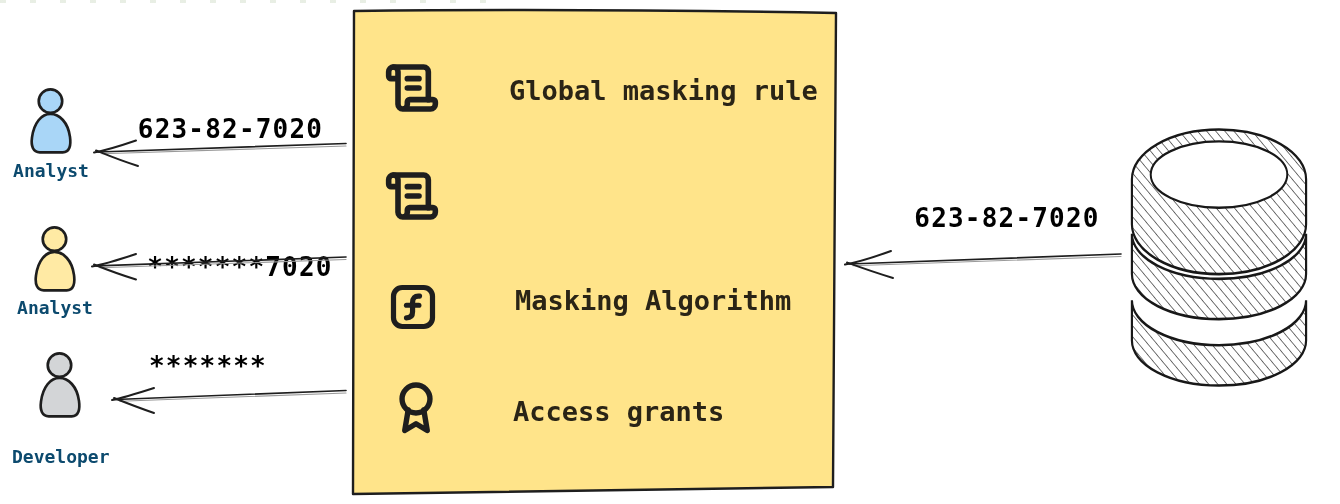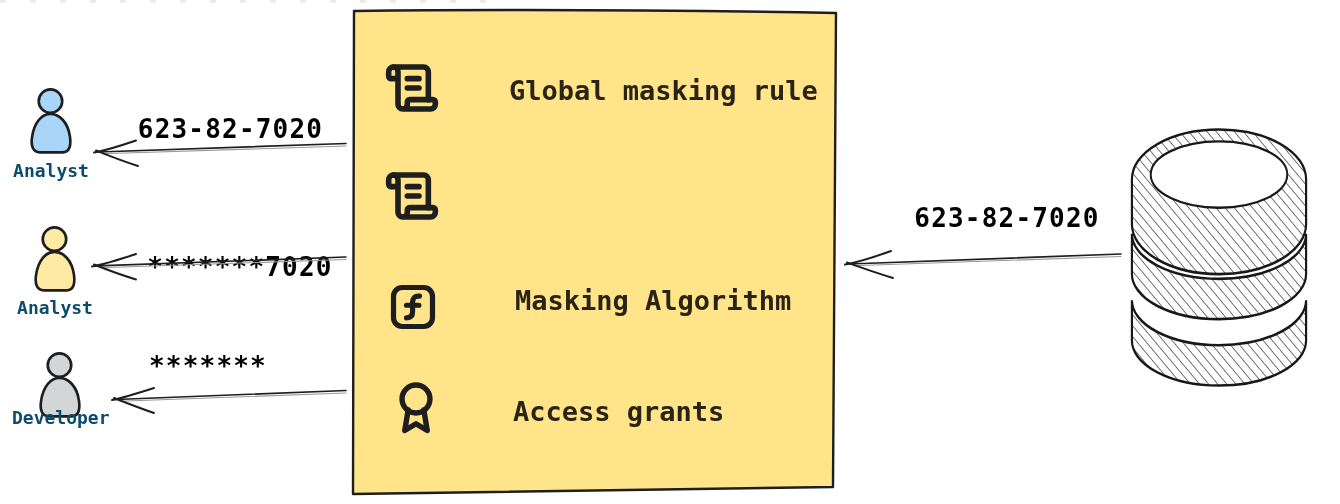--- a/index.html
+++ b/index.html
@@ -91,21 +91,21 @@
     <path d="M6 17 C 100 13.5, 195 10, 256 8" stroke-width="1.7"></path>
     <path d="M10 18.8 C 110 15, 200 12, 256 10.5" stroke="#9a9a9a" stroke-width="1.1"></path>
     <path d="M46 5 C 28 11, 13 15.5, 2 17.5" stroke-width="2"></path>
     <path d="M4 15.5 C 14 19.5, 28 25, 46 30.5" stroke-width="2"></path>
   </svg>
 
   <svg class="abs" style="left:28px;top:350px;" width="64" height="74" viewBox="0 0 60 66">
     <circle cx="29.5" cy="12.5" r="11" stroke="#1e1e1e" stroke-width="2.5" fill="#d3d5d7"></circle>
     <path d="M29.5 24.5 C21 24.5 14 33 12.2 46.5 C11.1 54.5 13 60.5 19.5 60.5 L41 60.5 C47.5 60.5 48.9 54 47.8 46 C46 32.5 38 24.5 29.5 24.5 Z" stroke="#1e1e1e" stroke-width="2.5" stroke-linejoin="round" fill="#d3d5d7"></path>
   </svg>
-  <div class="abs person-label" style="left:12px;top:408px;width:96px;">Developer</div>
+  <div class="abs person-label" style="left:12px;top:447px;width:96px;">Developer</div>
 
   <div class="abs value-label" style="left:108px;top:351px;width:200px;">*******</div>
   <svg class="abs" style="left:110px;top:383px;" width="240" height="34" viewBox="0 0 240 34" fill="none" stroke="#1e1e1e" stroke-linecap="round">
     <path d="M6 16.5 C 95 13, 180 9.5, 236 7.5" stroke-width="1.7"></path>
     <path d="M10 18.3 C 100 14.5, 185 11.5, 236 10" stroke="#9a9a9a" stroke-width="1.1"></path>
     <path d="M44 5 C 27 10.5, 13 15, 2 17" stroke-width="2"></path>
     <path d="M4 15 C 14 19, 28 24.5, 44 30" stroke-width="2"></path>
   </svg>
 
   <div class="abs value-label" style="left:907px;top:203px;width:200px;">623-82-7020</div>

